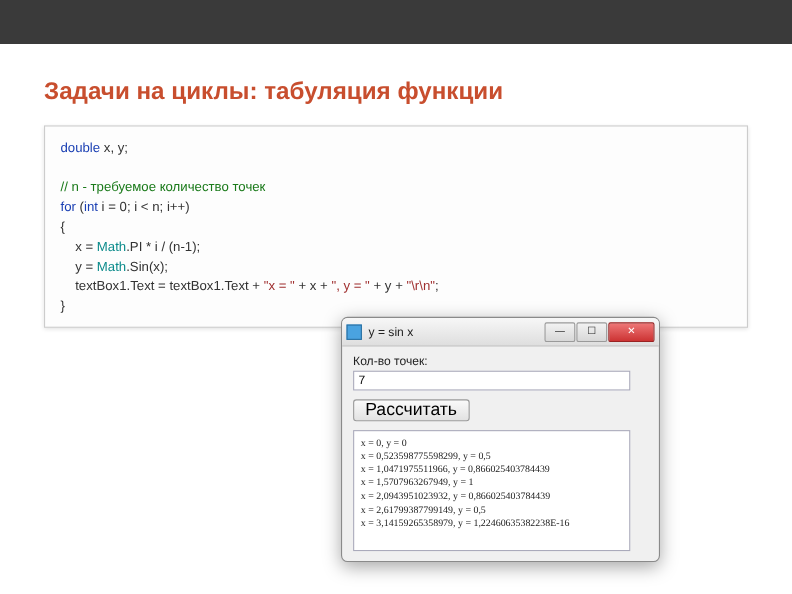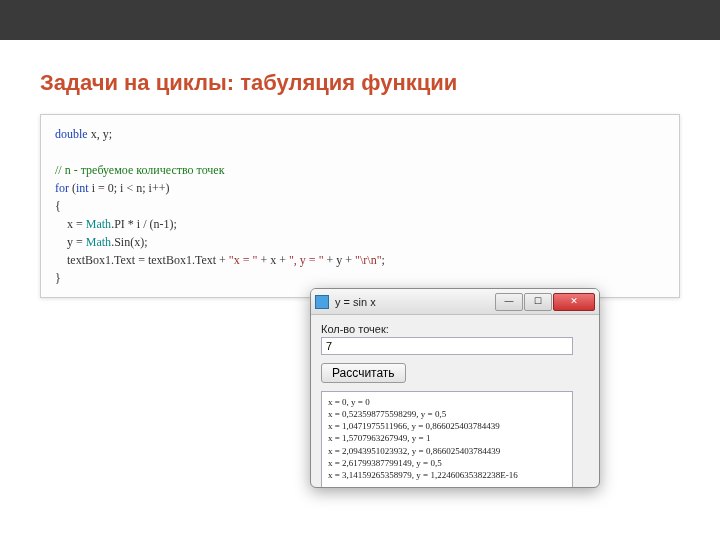--- a/index.html
+++ b/index.html
@@ -22,37 +22,37 @@
     color: #c84e2e;
     font-size: 22px;
     font-weight: 700;
     margin: 10px 0 18px 0;
   }
   .codebox {
     background: #fdfdfd;
     border: 1px solid #ccc;
     box-shadow: 0 1px 4px rgba(0,0,0,0.12);
     padding: 10px 14px;
-    font-family: Liberation Serif, serif;
+    font-family: Liberation Sans, sans-serif;
     font-size: 12px;
     line-height: 1.5;
     color: #333;
     white-space: pre;
   }
   .kw { color: #1a3fb3; }
   .cm { color: #1a7a1a; }
   .cls { color: #0a8a8a; }
   .str { color: #a03030; }
 
   .app {
     position: absolute;
     left: 310px;
     top: 288px;
     width: 290px;
-    height: 200px;
+    height: 223px;
     background: #f0f0f0;
     border: 1px solid #8a8a8a;
     border-radius: 6px;
     box-shadow: 0 4px 16px rgba(0,0,0,0.35);
     font-family: "Segoe UI", Tahoma, sans-serif;
     font-size: 11px;
     color: #222;
     overflow: hidden;
   }
   .app-titlebar {
@@ -92,21 +92,21 @@
     border: 1px solid #aab;
     background: #fff;
     font-size: 11px;
     padding: 1px 4px;
     margin-top: 2px;
   }
   .btn {
     margin-top: 8px;
     height: 20px;
     padding: 0 10px;
-    font-size: 12px;
+    font-size: 16px;
     border: 1px solid #9a9a9a;
     border-radius: 3px;
     background: linear-gradient(#fafafa, #e2e2e2);
     cursor: default;
   }
   .output {
     margin-top: 8px;
     width: 100%;
     height: 110px;
     background: #fff;

